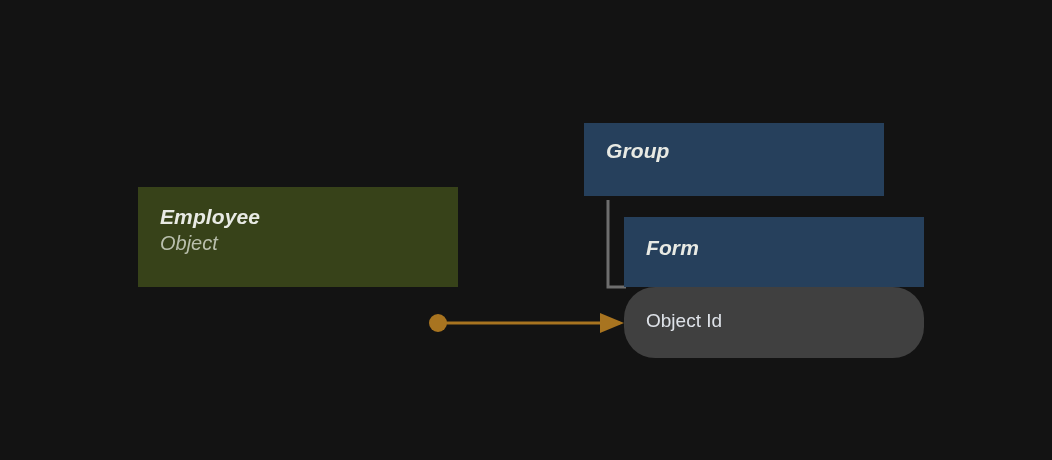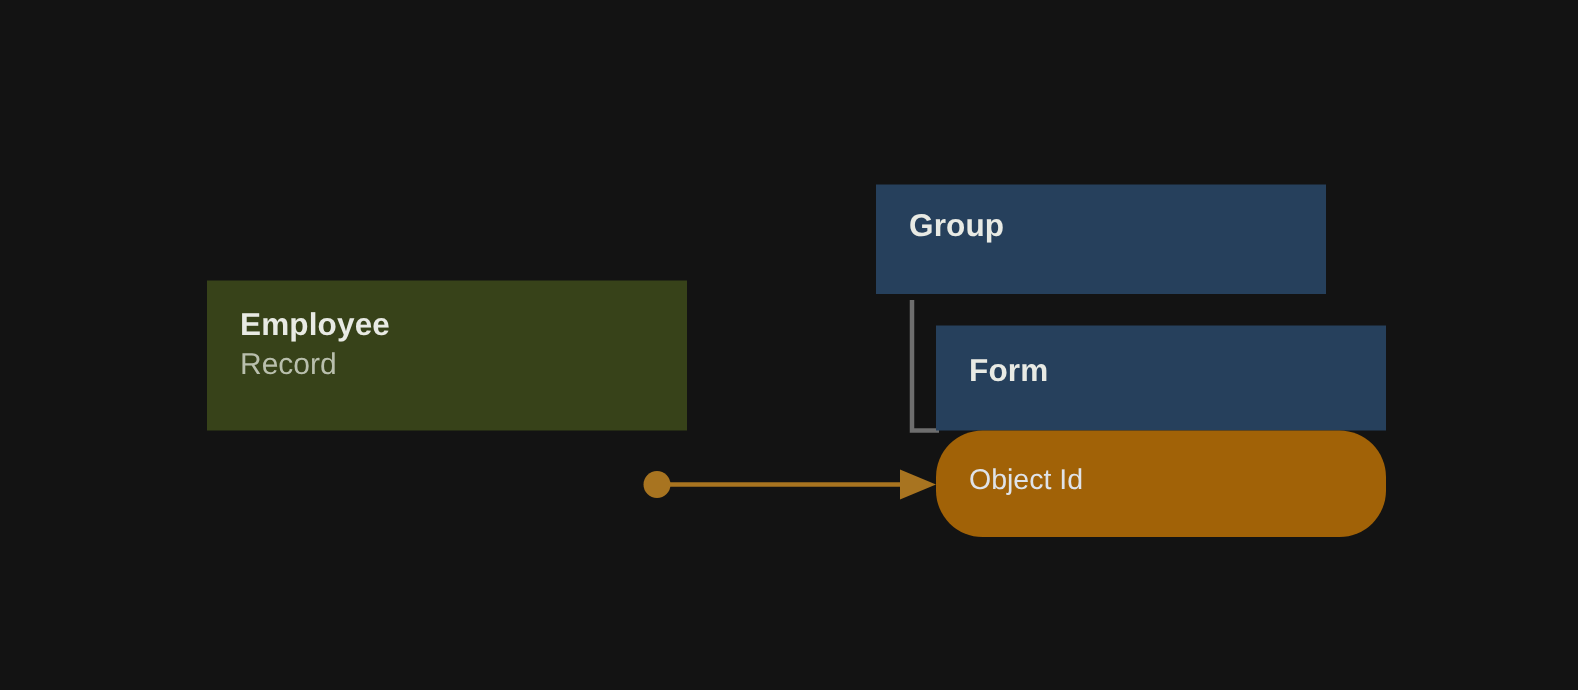--- a/index.html
+++ b/index.html
@@ -22,20 +22,21 @@
 
   
   .node {
     position: absolute;
     box-sizing: border-box;
     overflow: visible;
   }
   .node-header {
     box-sizing: border-box;
     padding: 16px 22px 0 22px;
+    font-style: italic;
   }
   .node-title {
     font-size: 21px;
     font-weight: bold;
     color: #e8eae4;
     line-height: 27px;
     letter-spacing: 0.1px;
     white-space: nowrap;
   }
   .node-subtitle {
@@ -100,21 +101,21 @@
     width: 300px;
     height: 141px;
   }
   #form-node .node-header {
     height: 70px;
     background: #26405c;
     padding-top: 17px;
   }
   #form-node .node-body {
     height: 71px;
-    background: #a16207;
+    background: #404040;
     border-radius: 31px;
   }
   #form-field-objectid {
     left: 22px;
     top: 20px;
   }
 
   
   #edges {
     position: absolute;
@@ -139,21 +140,21 @@
     <g>
       <line x1="438" y1="323" x2="620" y2="323" stroke="#a87420" stroke-width="3"></line>
       <circle cx="438" cy="323" r="9" fill="#a87420"></circle>
       <polygon points="600,313 624,323 600,333" fill="#a87420"></polygon>
     </g>
   </svg>
 
   <div class="node" id="employee-node">
     <div class="node-header">
       <div class="node-title">Employee</div>
-      <div class="node-subtitle">Record</div>
+      <div class="node-subtitle">Object</div>
     </div>
   </div>
 
   <div class="node" id="group-node">
     <div class="node-header">
       <div class="node-title">Group</div>
     </div>
   </div>
 
   <div class="node" id="form-node">

